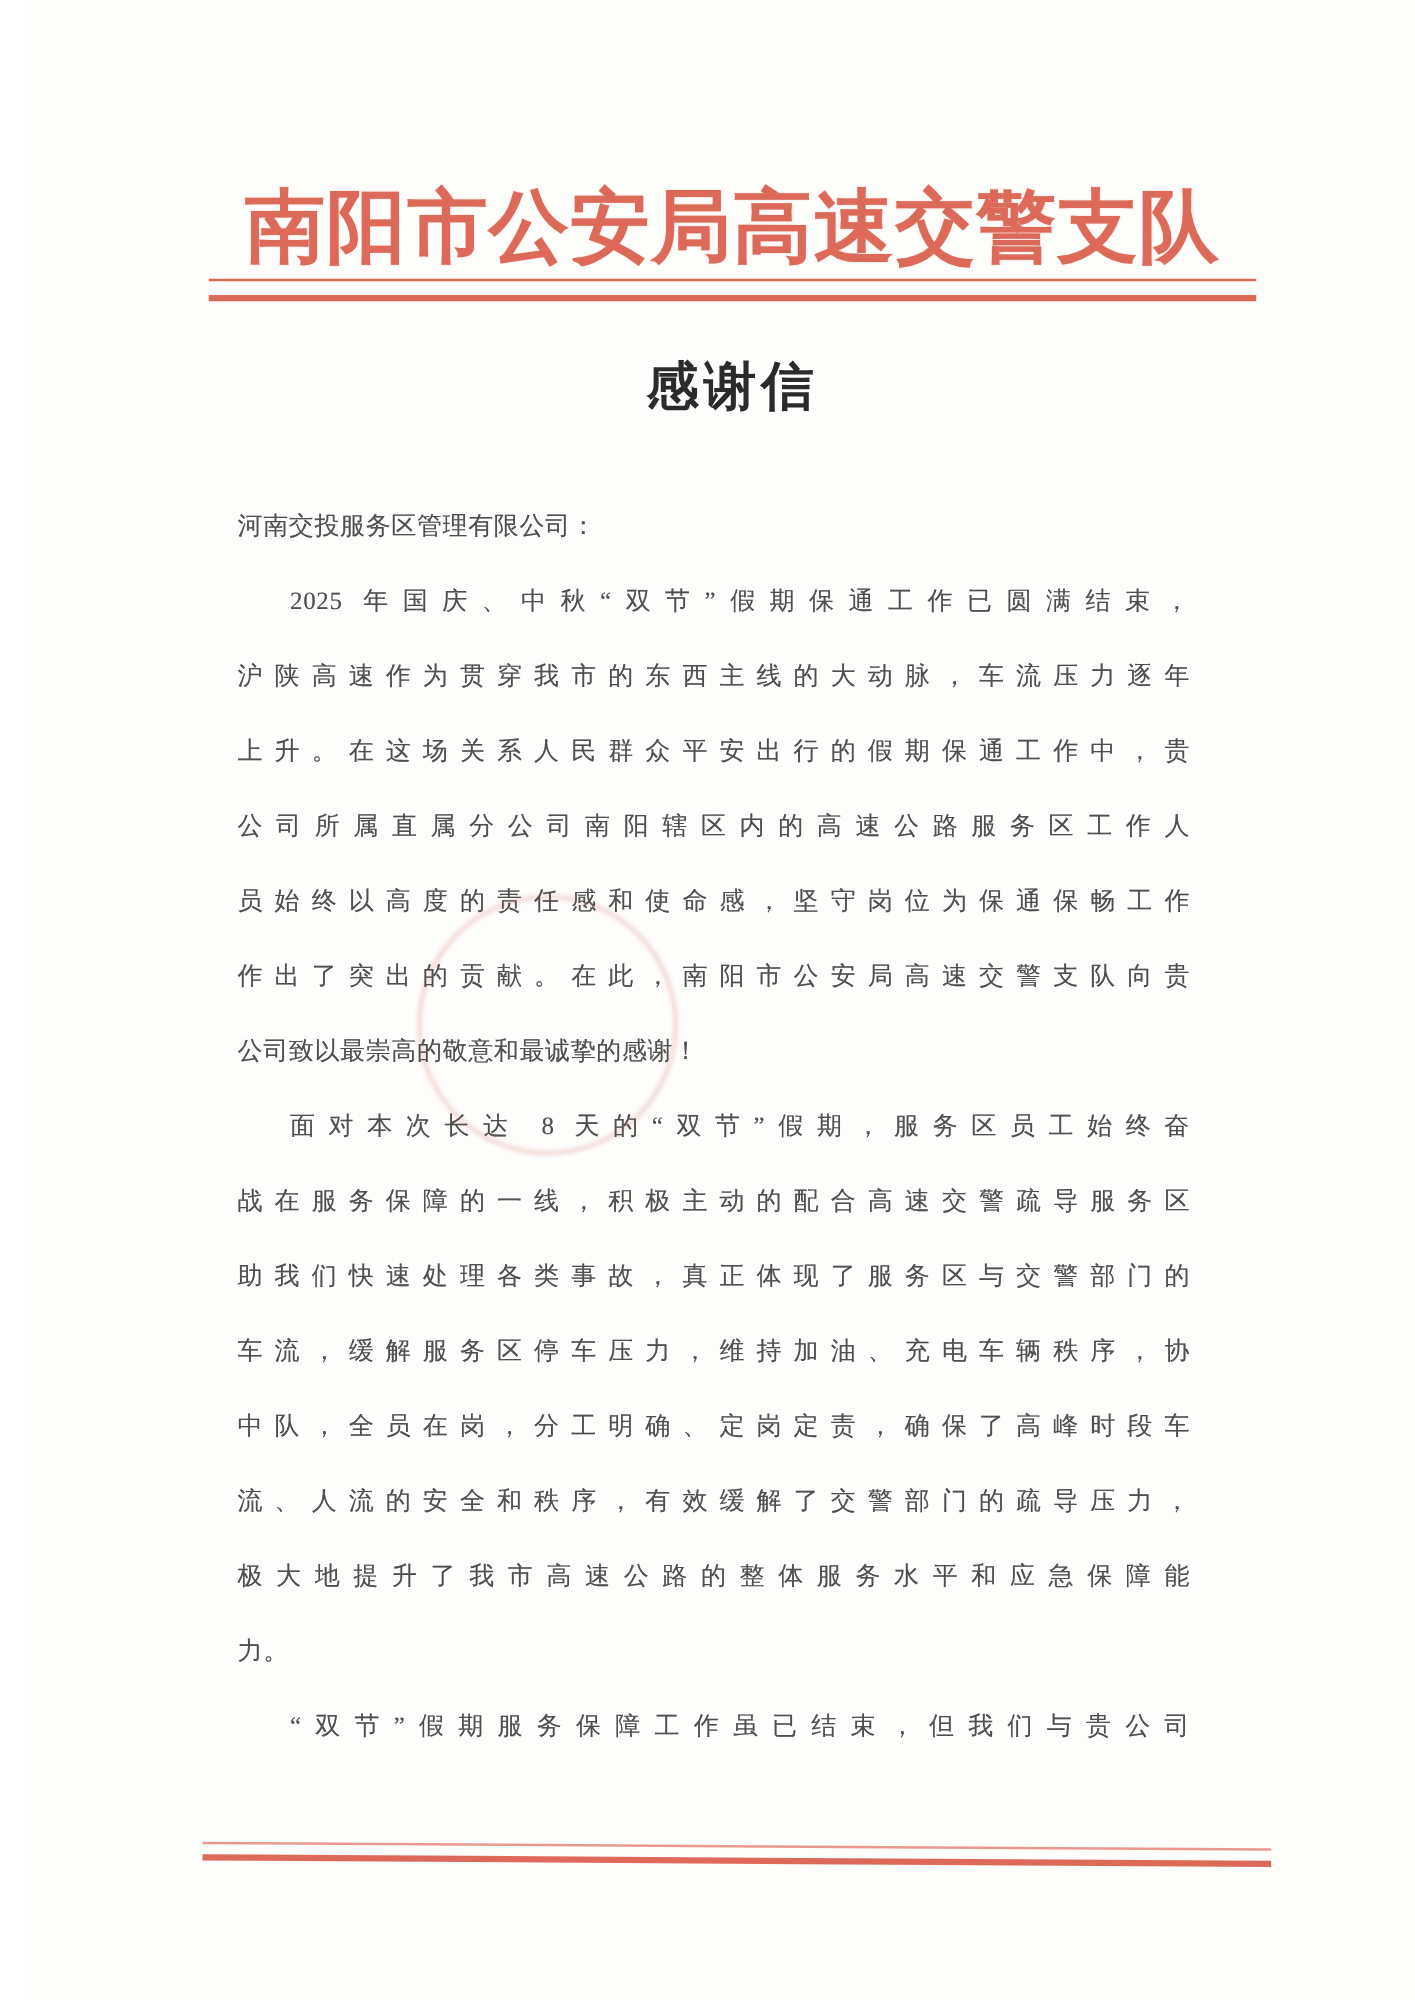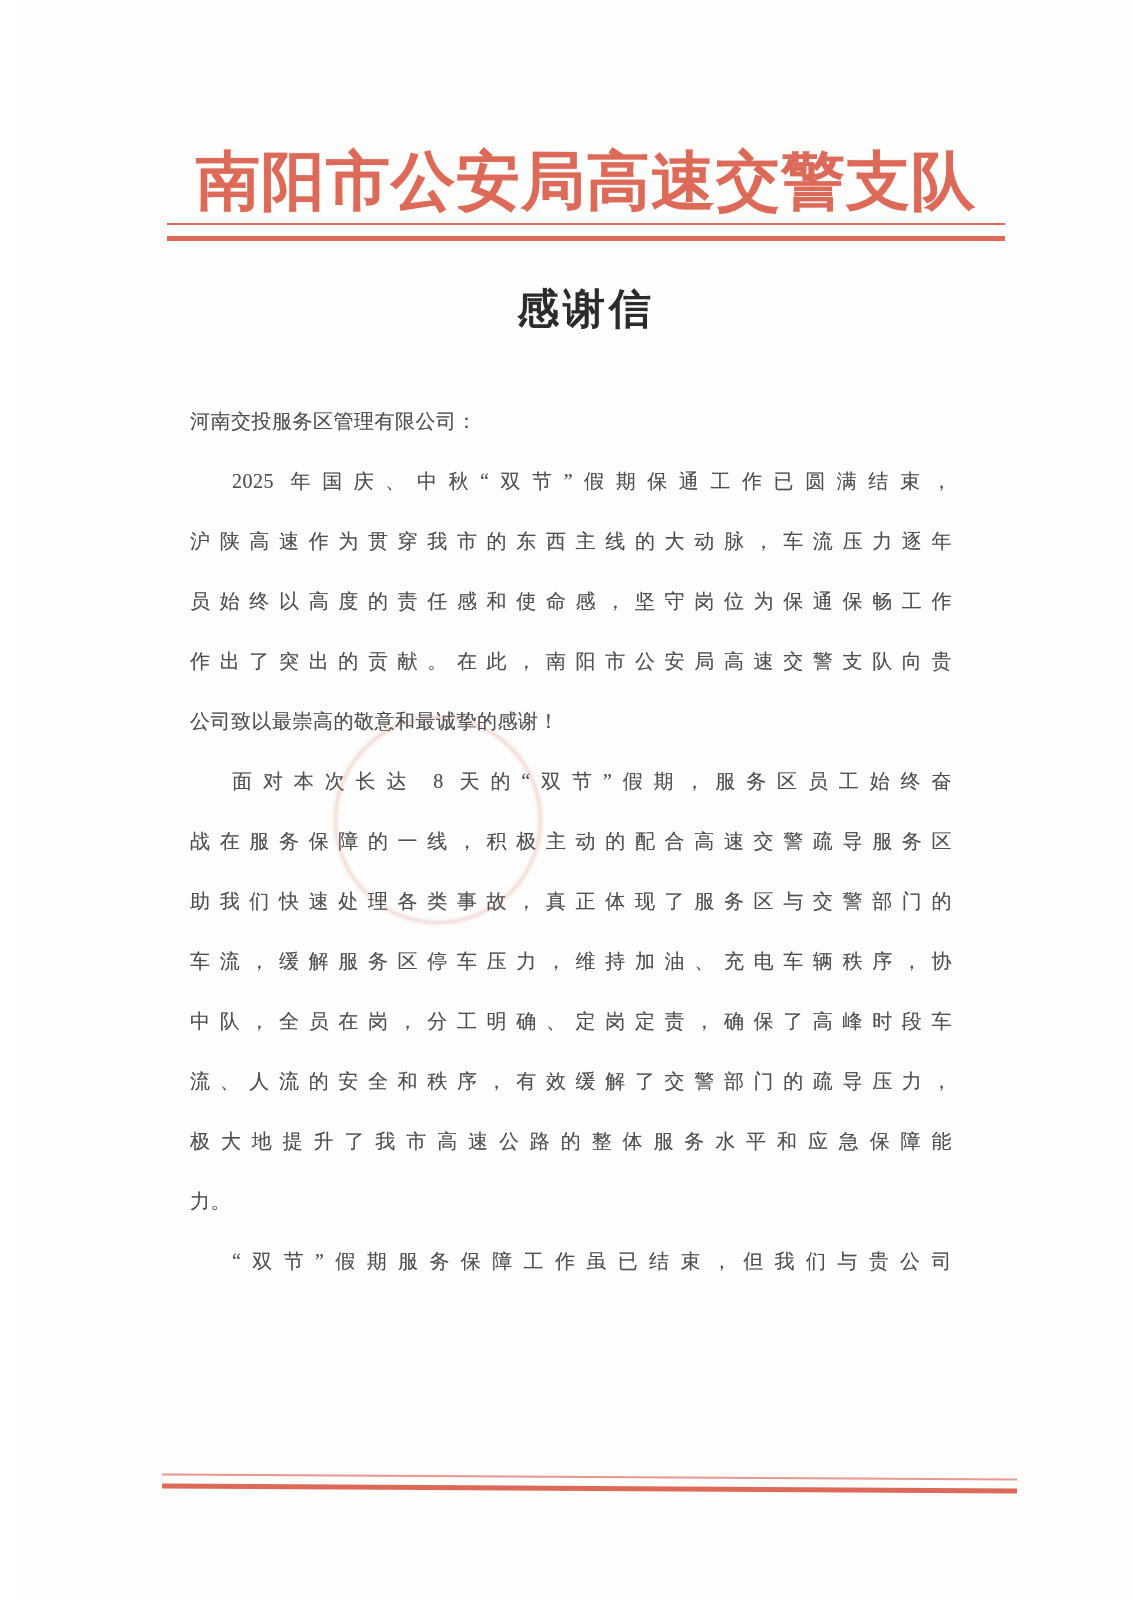--- a/index.html
+++ b/index.html
@@ -112,20 +112,22 @@
   <div class="letterhead-rule"></div>
 
   <div class="letter-title">感谢信</div>
 
   <div class="seal-imprint"></div>
 
   <div class="body-block">
     <div class="line no-justify">河南交投服务区管理有限公司：</div>
     <div class="line indent">2025 年国庆、中秋“双节”假期保通工作已圆满结束，</div>
     <div class="line">沪陕高速作为贯穿我市的东西主线的大动脉，车流压力逐年</div>
+    <div class="line">上升。在这场关系人民群众平安出行的假期保通工作中，贵</div>
+    <div class="line">公司所属直属分公司南阳辖区内的高速公路服务区工作人</div>
     <div class="line">员始终以高度的责任感和使命感，坚守岗位为保通保畅工作</div>
     <div class="line">作出了突出的贡献。在此，南阳市公安局高速交警支队向贵</div>
     <div class="line no-justify">公司致以最崇高的敬意和最诚挚的感谢！</div>
     <div class="line indent">面对本次长达 8 天的“双节”假期，服务区员工始终奋</div>
     <div class="line">战在服务保障的一线，积极主动的配合高速交警疏导服务区</div>
     <div class="line">助我们快速处理各类事故，真正体现了服务区与交警部门的</div>
     <div class="line">车流，缓解服务区停车压力，维持加油、充电车辆秩序，协</div>
     <div class="line">中队，全员在岗，分工明确、定岗定责，确保了高峰时段车</div>
     <div class="line">流、人流的安全和秩序，有效缓解了交警部门的疏导压力，</div>
     <div class="line">极大地提升了我市高速公路的整体服务水平和应急保障能</div>

